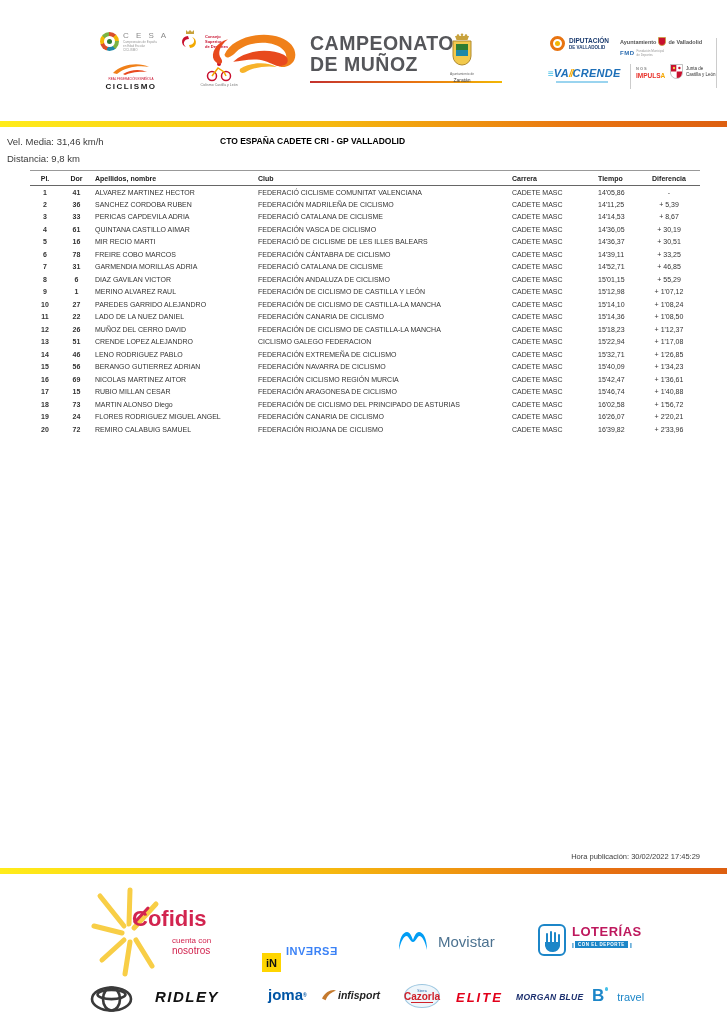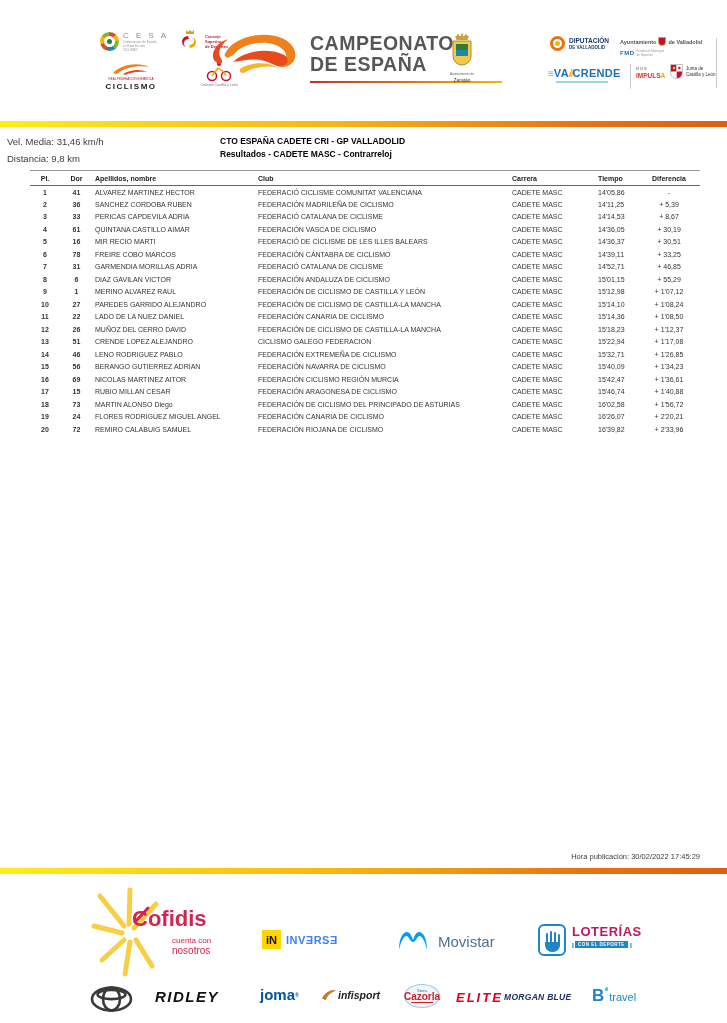--- a/index.html
+++ b/index.html
@@ -52,21 +52,21 @@
   .dipu-l1{font-size:6.5px;font-weight:bold;color:#1b3b6f;line-height:7.5px;}
   .dipu-l2{font-size:4.5px;font-weight:bold;color:#1b3b6f;line-height:5.5px;}
 
   .ayto{left:620px;top:37px;flex-direction:column;align-items:flex-start;gap:3px;}
   .ayto-row{display:flex;align-items:center;gap:2px;}
   .ayto-txt{font-size:5.5px;color:#555;font-weight:bold;}
   .fmd-txt{font-size:6px;color:#2b6cb0;font-weight:bold;letter-spacing:.5px;}
 
   .eva{left:548px;top:67px;align-items:baseline;gap:0;}
   .eva-speed{font-size:10px;color:#45c0e8;font-weight:bold;}
-  .eva-main{font-size:11px;font-weight:bold;color:#1d6fb8;letter-spacing:.3px;}
+  .eva-main{font-size:11px;font-weight:bold;font-style:italic;color:#1d6fb8;letter-spacing:.3px;}
   .eva-run{font-size:10px;font-weight:bold;font-style:italic;color:#f5a800;letter-spacing:-1px;}
   .eva-underbar{position:absolute;left:556px;top:81px;width:52px;height:2px;background:#9ad4ef;}
 
   .impulsa{left:636px;top:66px;flex-direction:column;align-items:flex-start;gap:1px;}
   .imp-l1{font-size:4px;color:#8a8a8a;font-weight:bold;letter-spacing:1px;}
   .imp-main{font-size:6.5px;font-weight:bold;color:#e8312a;}
   .imp-acc{color:#f5a800;}
 
   .junta{left:670px;top:64px;gap:3px;}
   .junta-txt{font-size:4.5px;color:#333;line-height:5.5px;}
@@ -98,48 +98,48 @@
   .sp{position:absolute;display:flex;align-items:center;}
 
   .cofidis{left:88px;top:886px;width:160px;height:95px;}
   .cof-sun{position:absolute;left:0;top:0;}
   .cof-name{position:absolute;left:44px;top:20px;font-size:22px;font-weight:bold;color:#d2244f;}
   .cof-tag{position:absolute;left:84px;top:50px;font-size:8px;color:#d2244f;line-height:9px;}
   .cof-tag2{font-size:10px;line-height:12px;}
 
   .inverse{left:262px;top:930px;gap:5px;}
   .inv-badge{width:19px;height:19px;background:#ffd500;color:#111;font-size:11px;font-weight:bold;
-    display:flex;align-items:center;justify-content:center;}
+    display:flex;align-items:center;justify-content:center;margin-top:23px;}
   .inv-name{font-size:11px;font-weight:800;color:#3b82f6;letter-spacing:.5px;}
 
   .movistar{left:396px;top:928px;gap:8px;}
   .mov-name{font-size:15px;color:#4c7290;}
 
   .loterias{left:538px;top:924px;gap:6px;align-items:flex-start;}
   .lot-name{font-size:13px;font-weight:bold;color:#be185d;letter-spacing:.5px;line-height:15px;}
   .lot-band{margin-top:2px;display:flex;align-items:center;gap:2px;}
   .lot-band .stripes{font-size:5px;color:#1c86c8;letter-spacing:-1px;}
   .lot-band .bandtxt{background:#1c86c8;color:#fff;font-size:4.5px;font-weight:bold;padding:1px 3px;letter-spacing:.5px;}
 
   .toyota{left:90px;top:986px;}
   .ridley{left:155px;top:988px;font-size:15px;font-weight:800;font-style:italic;letter-spacing:1.5px;color:#111;}
-  .joma{left:260px;top:986px;font-size:15px;font-weight:bold;color:#0055a5;}
+  .joma{left:268px;top:986px;font-size:15px;font-weight:bold;color:#0055a5;}
   .joma sup{font-size:5px;}
   .infisport{left:322px;top:988px;gap:2px;font-size:10.5px;font-weight:bold;font-style:italic;color:#222;}
   .cazorla{left:404px;top:984px;width:36px;height:24px;border-radius:50%;border:1px solid #9ec7e0;background:#eef6fb;
     flex-direction:column;justify-content:center;gap:0;display:flex;align-items:center;}
   .caz-top{font-size:3.5px;color:#1b5fa8;line-height:4px;}
   .caz-name{font-size:10px;font-weight:bold;color:#d0212a;line-height:8px;}
   .caz-bar{width:22px;height:1.5px;background:#d0212a;margin-top:1px;}
   .elite{left:456px;top:990px;font-size:13px;font-weight:900;font-style:italic;color:#e2001a;letter-spacing:2px;}
-  .morgan{left:504px;top:992px;font-size:8.5px;font-weight:800;font-style:italic;color:#1b2f6e;letter-spacing:.3px;}
+  .morgan{left:516px;top:992px;font-size:8.5px;font-weight:800;font-style:italic;color:#1b2f6e;letter-spacing:.3px;}
   .btravel{left:592px;top:986px;align-items:baseline;gap:1px;}
   .bt-b{font-size:17px;font-weight:800;color:#1c86c8;position:relative;}
   .bt-dot{position:absolute;top:1px;right:-4px;width:3.5px;height:3.5px;border-radius:50%;background:#45c0e8;}
-  .bt-rest{font-size:11px;color:#1c86c8;margin-left:4px;}
+  .bt-rest{font-size:11px;color:#1c86c8;margin-left:12px;}
 </style>
 </head>
 <body>
 
 <div class="page">
 
   <header>
 
     <div class="hlogo cesa">
       <span class="cesa-ring"></span>
@@ -189,21 +189,21 @@
     <div class="swoosh">
       <svg width="96" height="56" viewBox="0 0 110 58">
         <path d="M8 36 C4 28 10 16 24 12 C14 20 12 28 16 34 C20 40 14 44 8 36Z" fill="#e8491d"></path>
         <path d="M20 30 C28 10 62 2 84 10 C98 15 104 26 100 36 C96 44 86 46 80 42 C90 40 94 32 88 25 C78 13 48 13 34 26 C28 32 22 36 20 30Z" fill="#f08019"></path>
         <path d="M30 38 C44 24 72 22 88 30 C94 33 94 40 88 42 C80 45 76 40 66 37 C54 33 40 37 30 38Z" fill="#e8491d"></path>
         <path d="M38 46 C50 38 70 38 80 44 C70 42 52 44 44 50 C40 52 36 50 38 46Z" fill="#f7b32b"></path>
       </svg>
     </div>
     <div class="wordmark">
       <div class="wm">CAMPEONATO</div>
-      <div class="wm">DE ESPAÑA</div>
+      <div class="wm">DE MUÑOZ</div>
       <div class="wm-underline"></div>
     </div>
 
     <div class="hlogo zaratan">
       <svg width="26" height="38" viewBox="0 0 26 38">
         <circle cx="9" cy="2.5" r="1.3" fill="#c8a23c"></circle>
           <circle cx="13" cy="1.8" r="1.3" fill="#c8a23c"></circle>
           <circle cx="17" cy="2.5" r="1.3" fill="#c8a23c"></circle>
         <path d="M6 3 h14 l-1.5 4 h-11Z" fill="#c8a23c"></path>
         <path d="M4 8 h18 v15 a9 9 0 0 1 -9 9 a9 9 0 0 1 -9 -9Z" fill="#f2c94c" stroke="#b08a2e" stroke-width="1"></path>
@@ -274,21 +274,20 @@
 
   <div class="bar bar-top"></div>
 
   <section>
     <div class="stats">
       <div>Vel. Media: 31,46 km/h</div>
       <div>Distancia: 9,8 km</div>
     </div>
     <div class="doc-title">
       <div>CTO ESPAÑA CADETE CRI - GP VALLADOLID</div>
-      <div>Resultados - CADETE MASC - Contrarreloj</div>
     </div>
   </section>
 
   <div class="tbl-wrap">
     <table>
       <colgroup>
         <col style="width:30px">
           <col style="width:33px">
           <col style="width:163px">
         <col style="width:253px">

